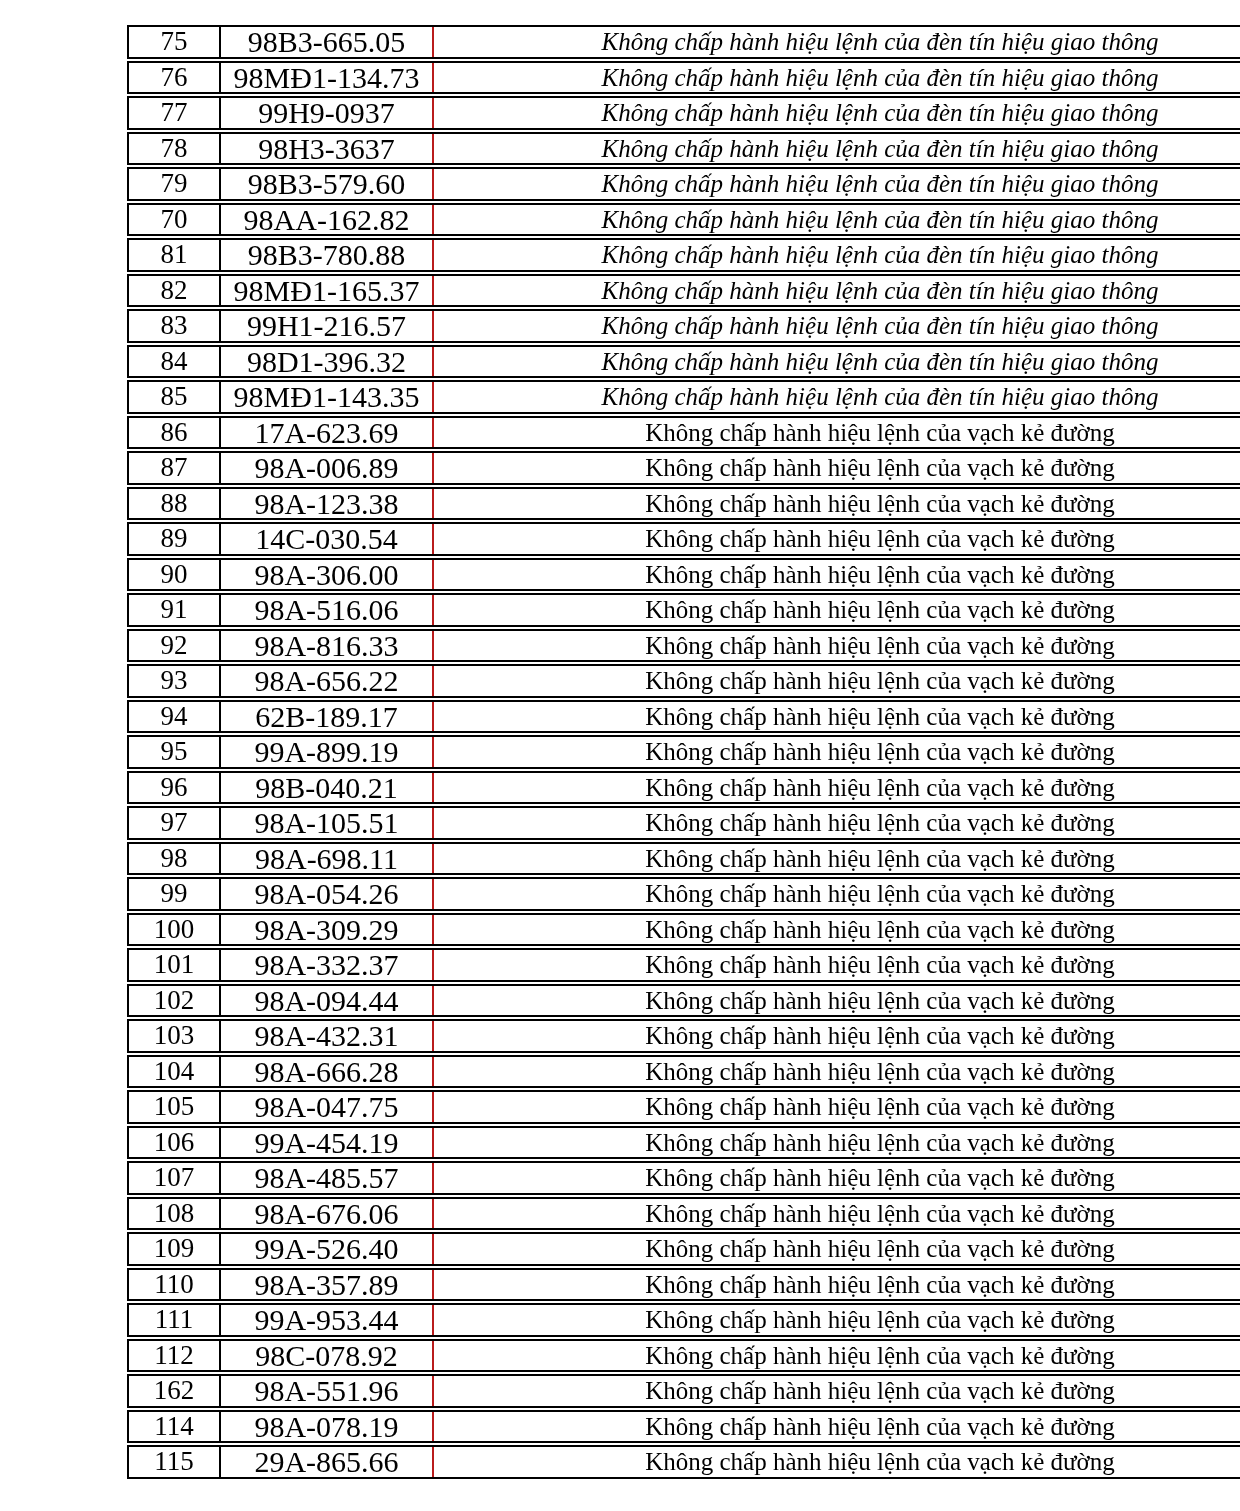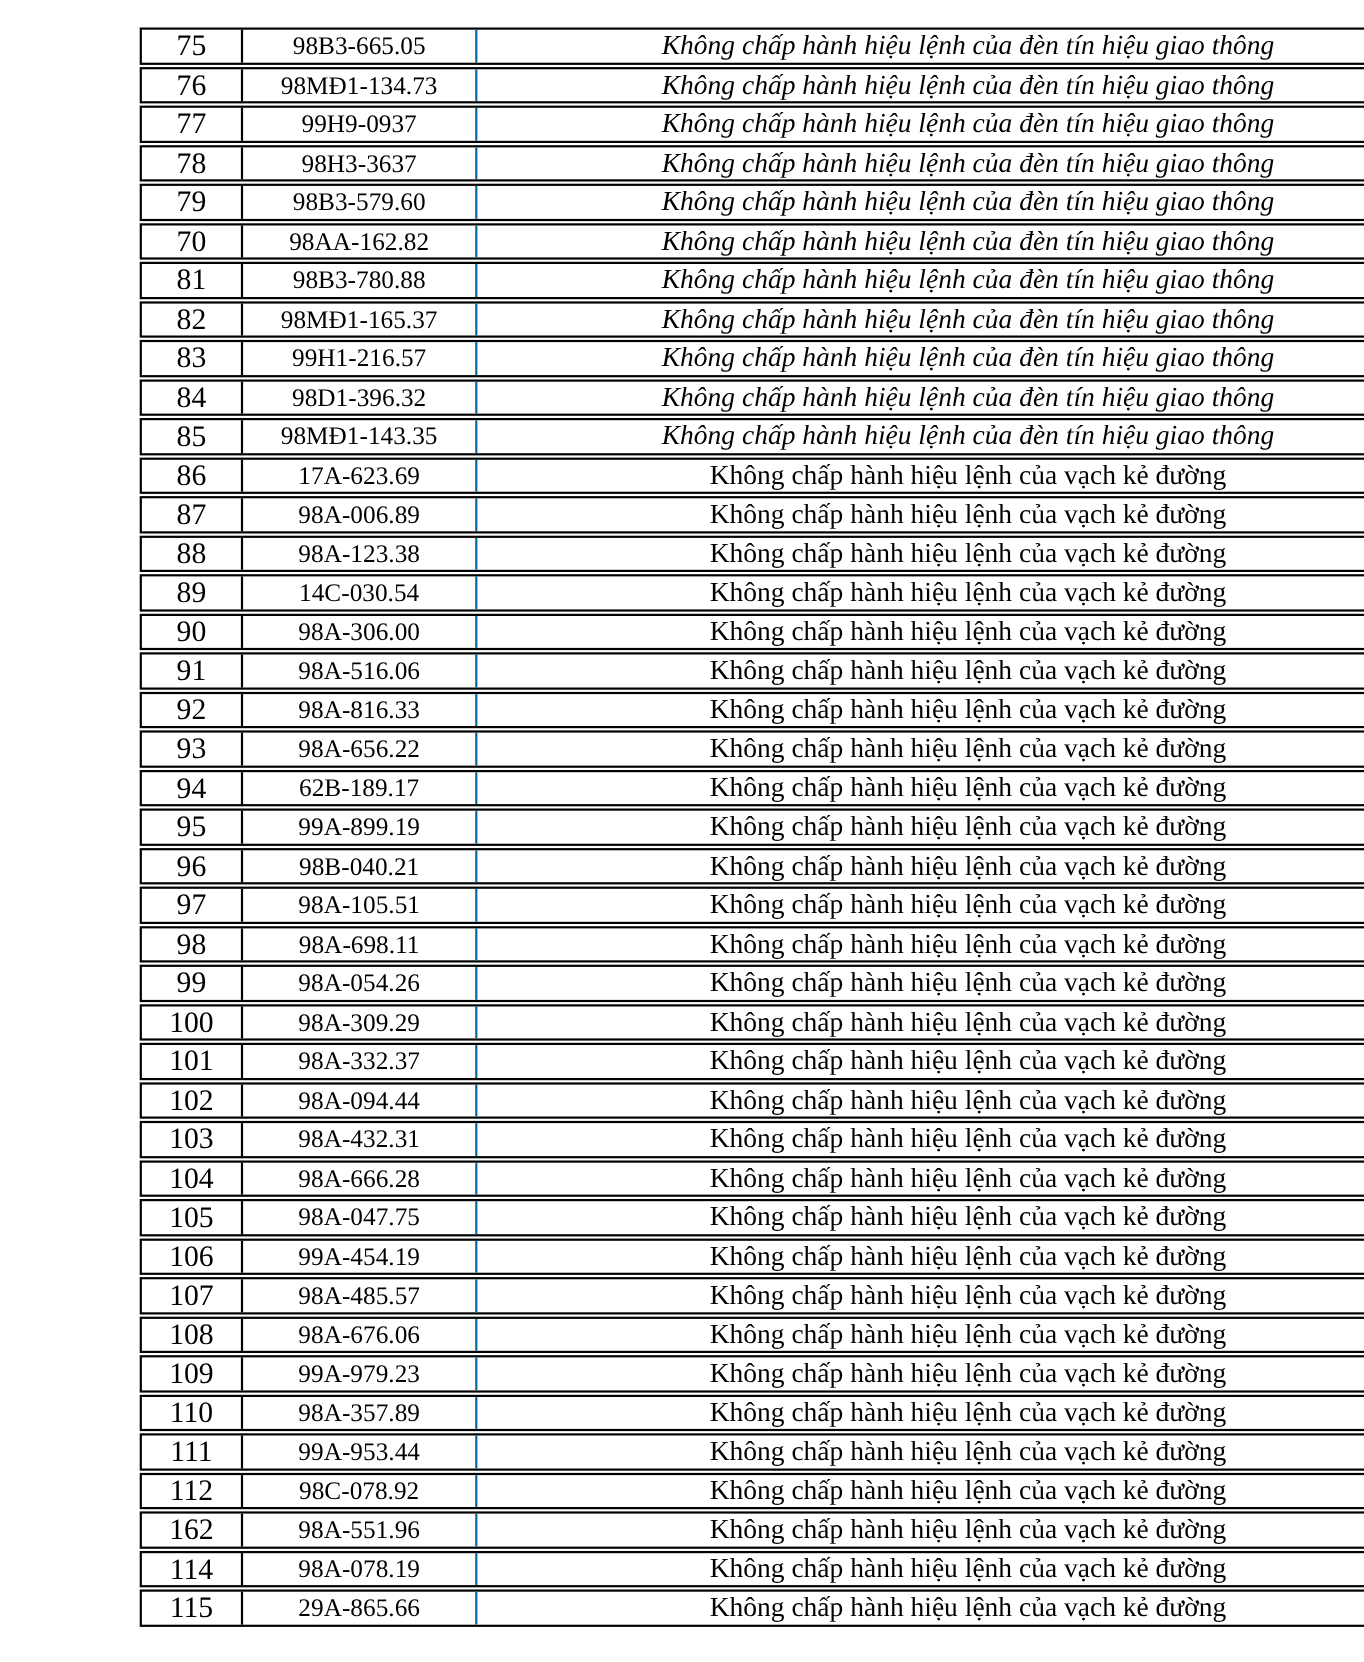--- a/index.html
+++ b/index.html
@@ -42,22 +42,22 @@
   }
   .cell-no {
     width: 92px;
     flex: 0 0 92px;
     border-right: 2px solid #000000;
     font-size: 27px;
   }
   .cell-plate {
     width: 213px;
     flex: 0 0 213px;
-    border-right: 2px solid #0369a1;
-    font-size: 23px;
+    border-right: 2px solid #b91c1c;
+    font-size: 30px;
   }
   .cell-violation {
     flex: 1 1 auto;
     font-size: 25px;
   }
   .cell-violation.italic {
     font-style: italic;
   }
 </style>
 </head>
@@ -265,21 +265,21 @@
   </div>
 
   <div class="vrow">
     <div class="vcell cell-no">108</div>
     <div class="vcell cell-plate">98A-676.06</div>
     <div class="vcell cell-violation">Không chấp hành hiệu lệnh của vạch kẻ đường</div>
   </div>
 
   <div class="vrow">
     <div class="vcell cell-no">109</div>
-    <div class="vcell cell-plate">99A-979.23</div>
+    <div class="vcell cell-plate">99A-526.40</div>
     <div class="vcell cell-violation">Không chấp hành hiệu lệnh của vạch kẻ đường</div>
   </div>
 
   <div class="vrow">
     <div class="vcell cell-no">110</div>
     <div class="vcell cell-plate">98A-357.89</div>
     <div class="vcell cell-violation">Không chấp hành hiệu lệnh của vạch kẻ đường</div>
   </div>
 
   <div class="vrow">

